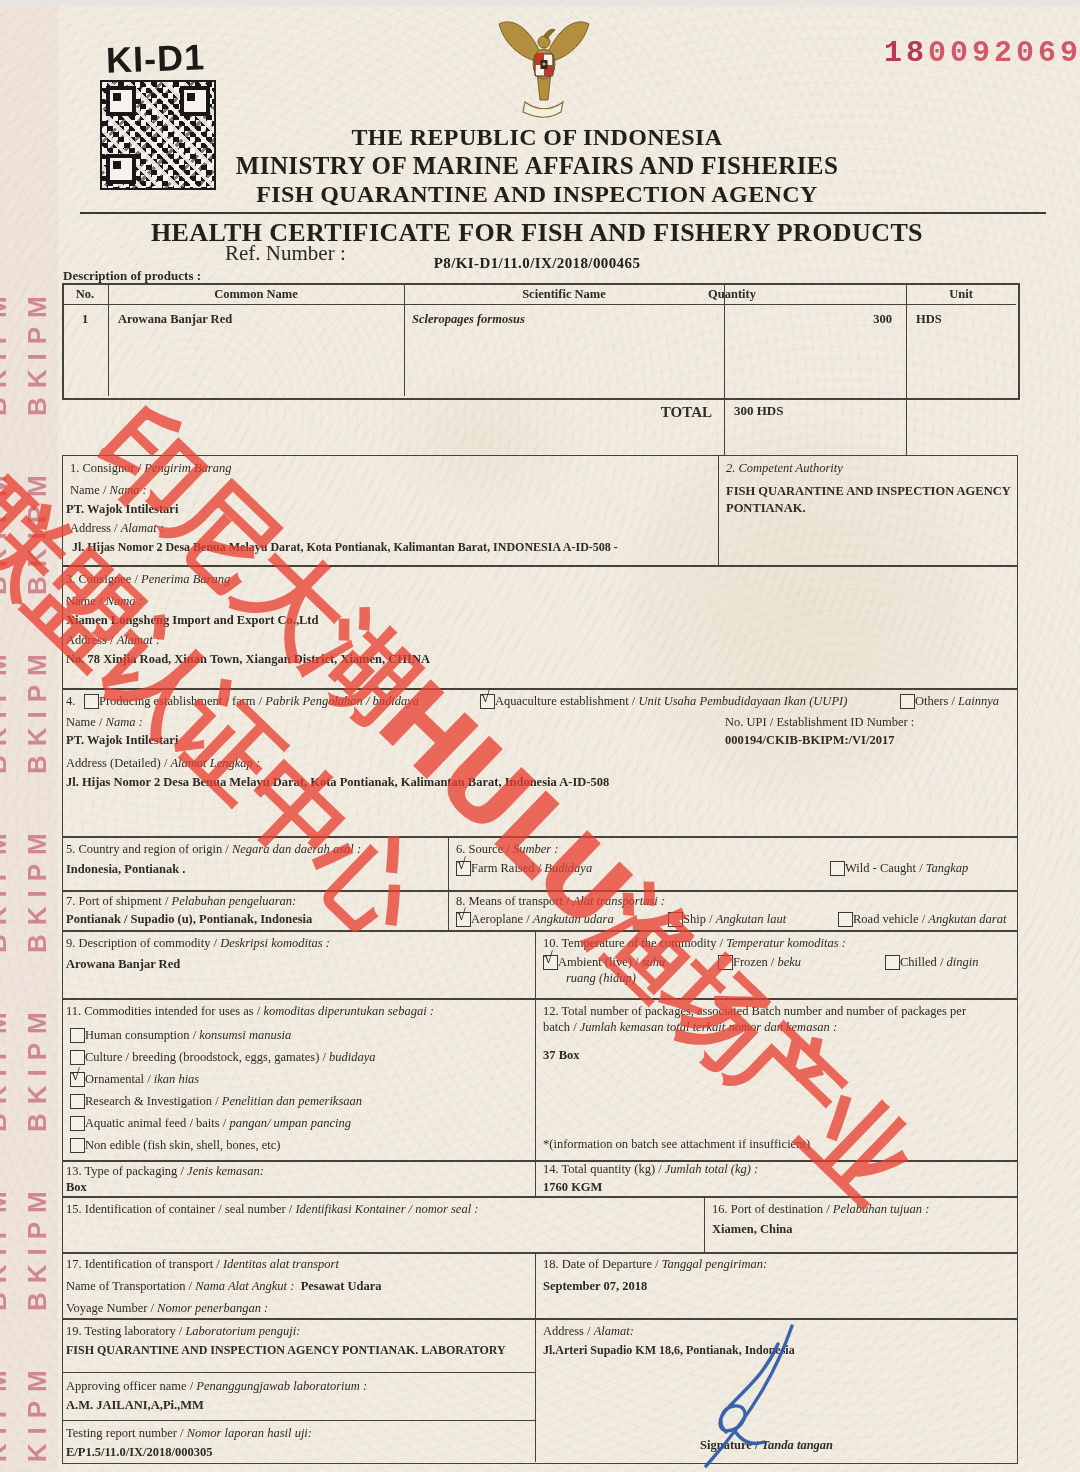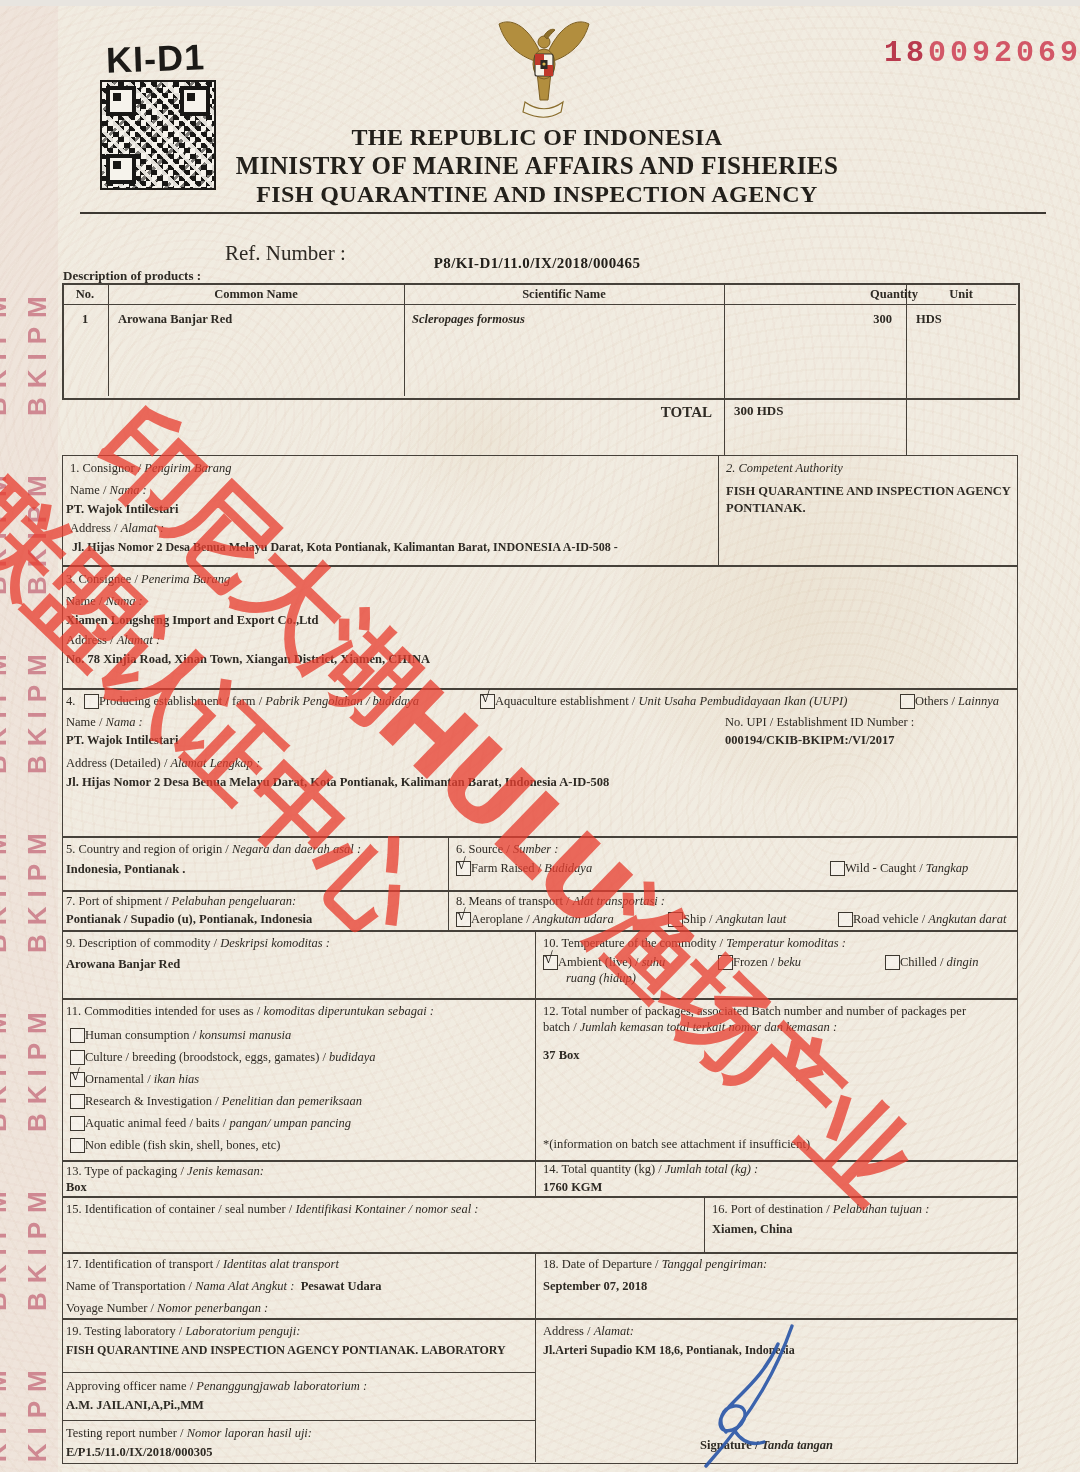--- a/index.html
+++ b/index.html
@@ -83,35 +83,36 @@
   </svg>
 
   <div class="serial">
     <span class="pre">18</span><span>0092069</span>
   </div>
 
   <div class="t" style="top:124px;font-size:24px;">THE REPUBLIC OF INDONESIA</div>
   <div class="t" style="top:152px;font-size:25px;">MINISTRY OF MARINE AFFAIRS AND FISHERIES</div>
   <div class="t" style="top:181px;font-size:24px;">FISH QUARANTINE AND INSPECTION AGENCY</div>
   <div class="abs" style="left:80px;top:212px;width:966px;height:2px;background:#3c3832;"></div>
+  <div class="t" style="top:218px;font-size:26px;">HEALTH CERTIFICATE FOR FISH AND FISHERY PRODUCTS</div>
   <div class="l" style="left:225px;top:240px;font-size:21px;">Ref. Number :</div>
   <div class="t" style="top:255px;font-size:15px;">P8/KI-D1/11.0/IX/2018/000465</div>
   <div class="l b" style="left:63px;top:268px;font-size:13px;">Description of products :</div>
 
   <div class="bx" style="left:62px;top:283px;width:954px;height:113px;border-width:2px;"></div>
   <div class="hline" style="left:62px;top:304px;width:954px;"></div>
   <div class="vline" style="left:108px;top:283px;height:113px;"></div>
   <div class="vline" style="left:404px;top:283px;height:113px;"></div>
   <div class="vline" style="left:724px;top:283px;height:113px;"></div>
   <div class="vline" style="left:906px;top:283px;height:113px;"></div>
 
   <div class="l b" style="left:62px;top:287px;width:46px;text-align:center;">No.</div>
   <div class="l b" style="left:108px;top:287px;width:296px;text-align:center;">Common Name</div>
   <div class="l b" style="left:404px;top:287px;width:320px;text-align:center;">Scientific Name</div>
-  <div class="l b" style="left:736px;top:287px;width:182px;text-align:right;">Quantity</div>
+  <div class="l b" style="left:708px;top:287px;width:182px;text-align:left;">Quantity</div>
   <div class="l b" style="left:906px;top:287px;width:110px;text-align:center;">Unit</div>
 
   <div class="l b" style="left:62px;top:312px;width:46px;text-align:center;">1</div>
   <div class="l b" style="left:118px;top:312px;">Arowana Banjar Red</div>
   <div class="l b it" style="left:412px;top:312px;">Scleropages formosus</div>
   <div class="l b" style="left:724px;top:312px;width:168px;text-align:right;">300</div>
   <div class="l b" style="left:916px;top:312px;">HDS</div>
 
   <div class="vline" style="left:724px;top:396px;height:59px;"></div>
   <div class="vline" style="left:906px;top:396px;height:59px;"></div>

